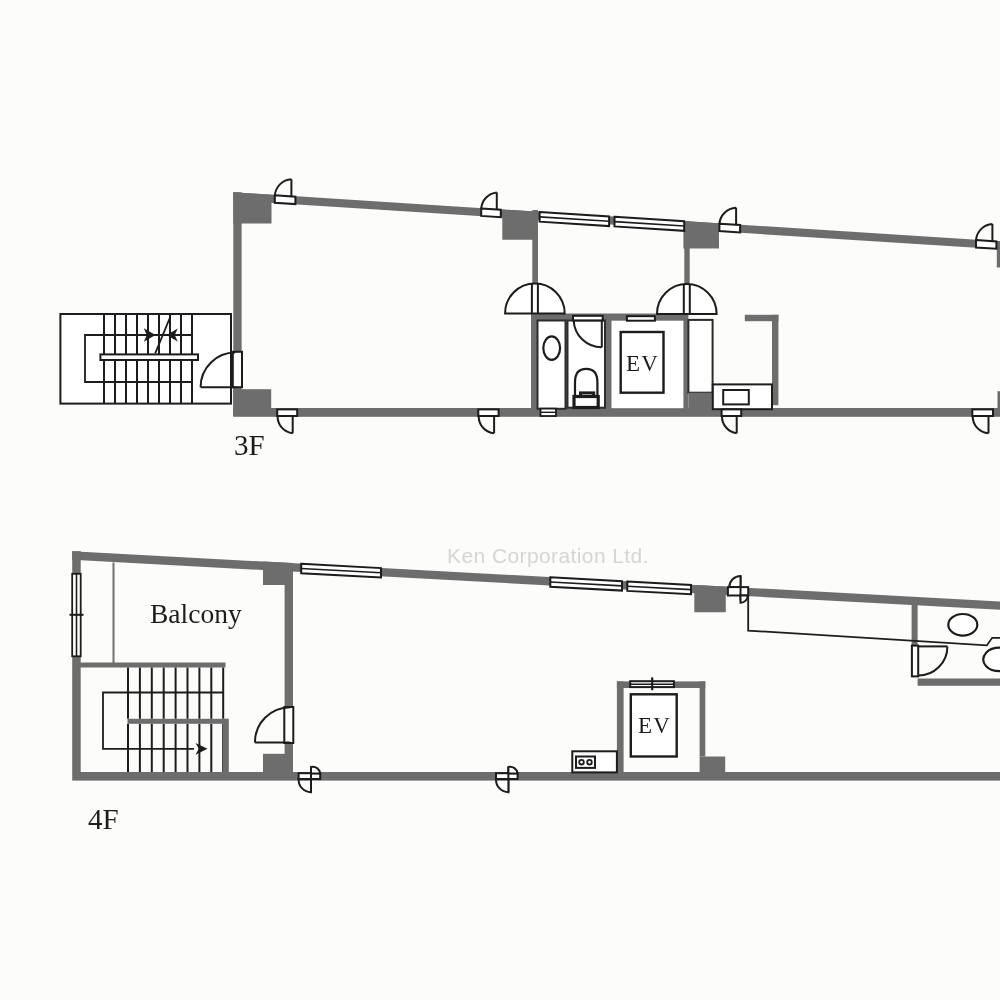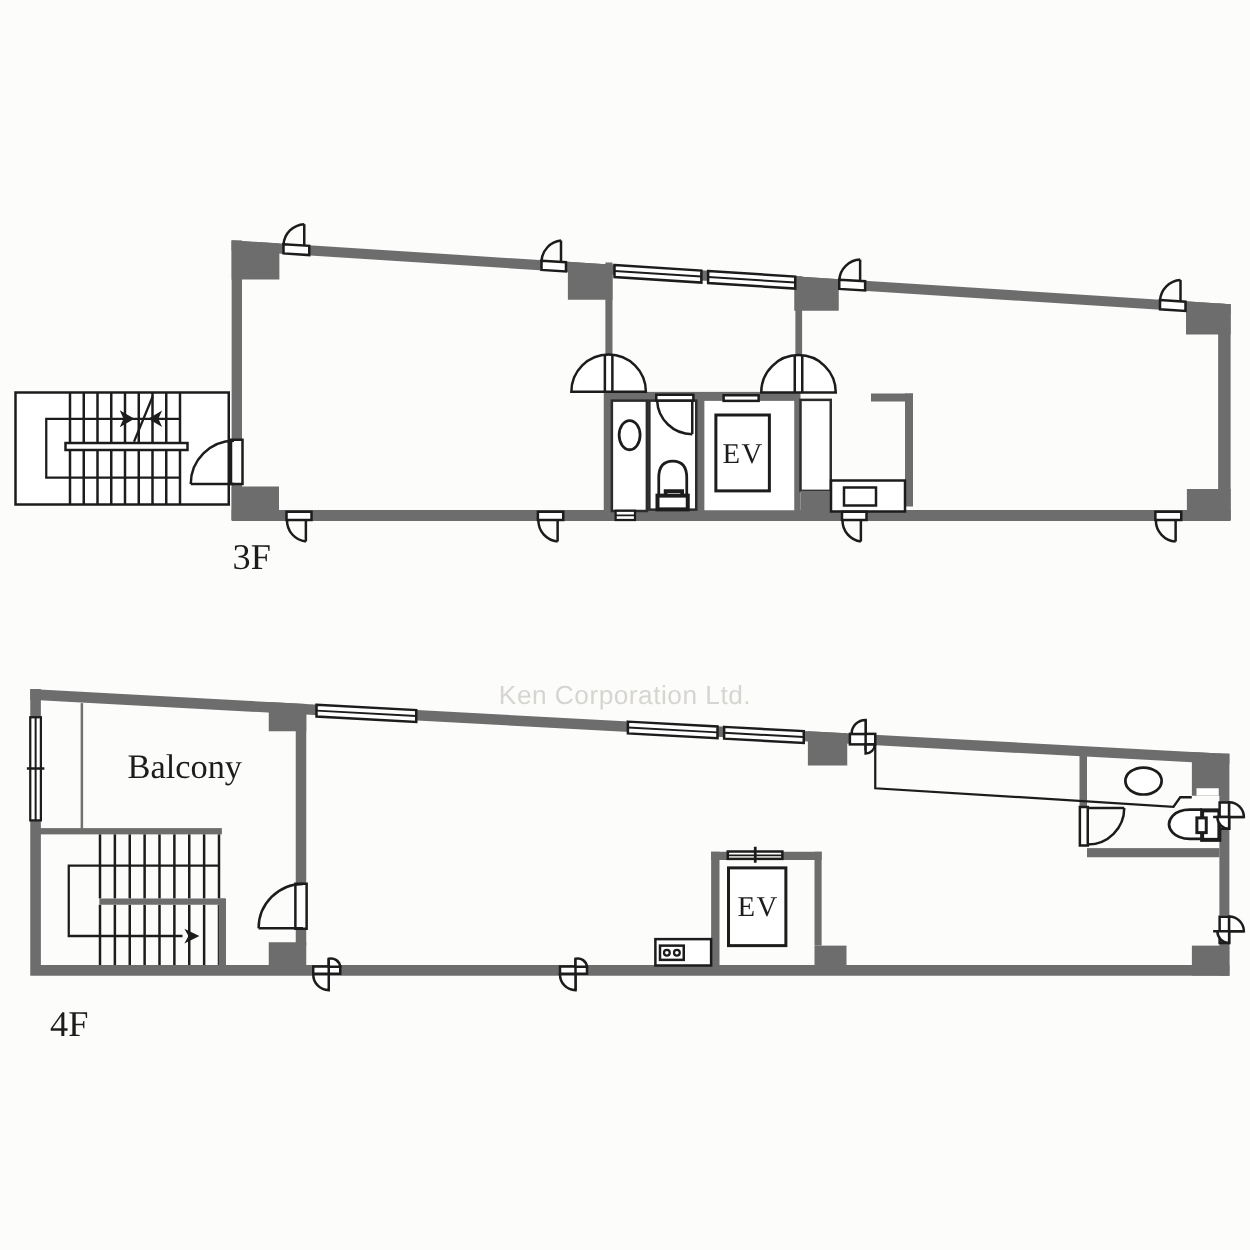--- a/index.html
+++ b/index.html
@@ -1,16 +1,16 @@
 <!DOCTYPE html>
 <html><head>
 <meta charset="utf-8">
 <style>
   html,body{margin:0;padding:0;background:#fcfcfa;}
-  #page{width:948px;height:1000px;position:relative;font-family:"Liberation Serif",serif;}
+  #page{width:948px;height:1000px;position:relative;font-family:"Liberation Serif",serif;padding-left:48px;}
   svg{display:block;}
   text{fill:#1c1c1c;}
 </style>
 </head>
 <body>
 <div id="page">
 <svg width="1000" height="1000" viewBox="0 0 1000 1000">
 <rect x="0" y="0" width="1000" height="1000" fill="#fcfcfa"></rect>
 
 <rect x="12.4" y="314" width="170.6" height="89.6" fill="white" stroke="#1c1c1c" stroke-width="2"></rect>

